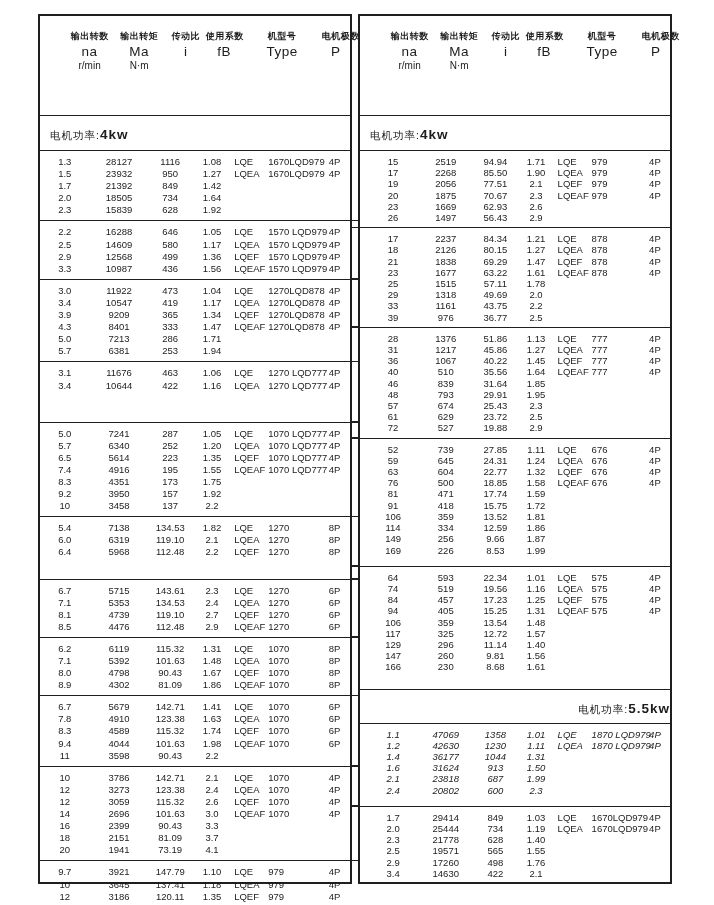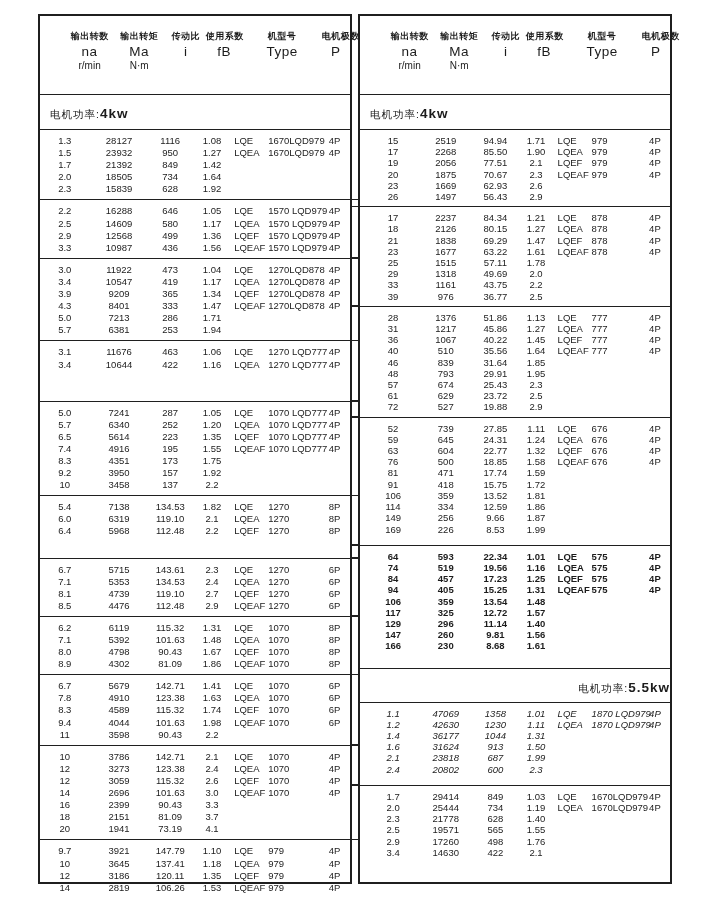--- a/index.html
+++ b/index.html
@@ -19,21 +19,21 @@
     border: 2px solid #1f1f1f;
     background: #fff;
     display: flex; flex-direction: column;
     overflow: visible;
   }
   #left-table  { left: 38px; }
   #right-table { left: 358px; }
 
   
   .thead {
-    height: 79px;
+    height: 100px;
     padding-top: 13px;
     border-bottom: 1.5px solid #1f1f1f;
     display: grid;
     grid-template-columns: 16% 19% 14% 13% 28% 10%;
     flex: none;
     padding-left: 27px;
   }
   .hcol { text-align: center; }
   .hzh  { display: block; font-size: 9px; letter-spacing: 0.5px; font-weight: bold; line-height: 14px; white-space: nowrap; }
   .hsym { display: block; font-size: 13.5px; line-height: 17px; letter-spacing: 0.5px; }
@@ -838,21 +838,21 @@
           </div>
           <div class="row">
             <span class="c">169</span>
             <span class="c">226</span>
             <span class="c">8.53</span>
             <span class="c">1.99</span>
             <span class="ctype"><span class="t1"></span><span class="t2"></span></span>
             <span class="c cp"></span>
           </div>
         </div>
-        <div class="group" style="padding-bottom: 16px; font-weight: bold;">
+        <div class="group" style="padding-bottom: 16px;">
           <div class="row">
             <span class="c">64</span>
             <span class="c">593</span>
             <span class="c">22.34</span>
             <span class="c">1.01</span>
             <span class="ctype"><span class="t1">LQE</span><span class="t2">575</span></span>
             <span class="c cp">4P</span>
           </div>
           <div class="row">
             <span class="c">74</span>

